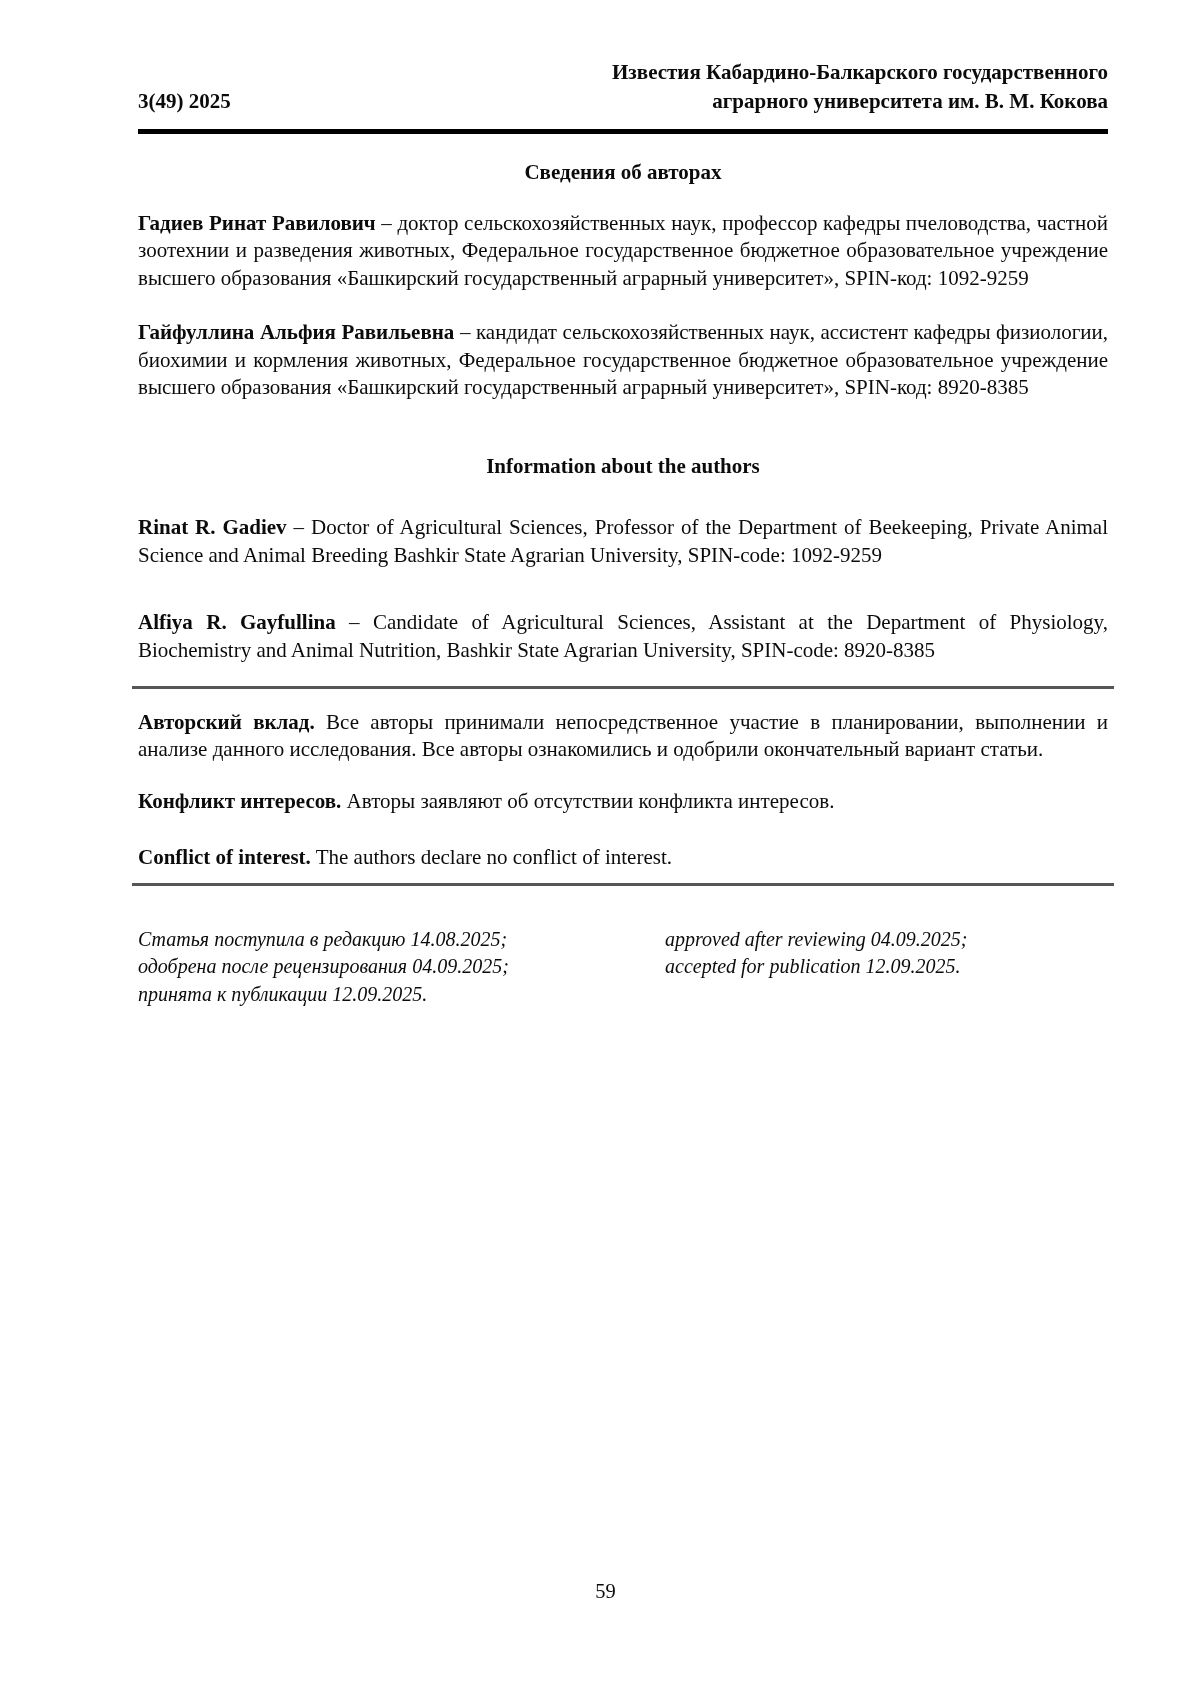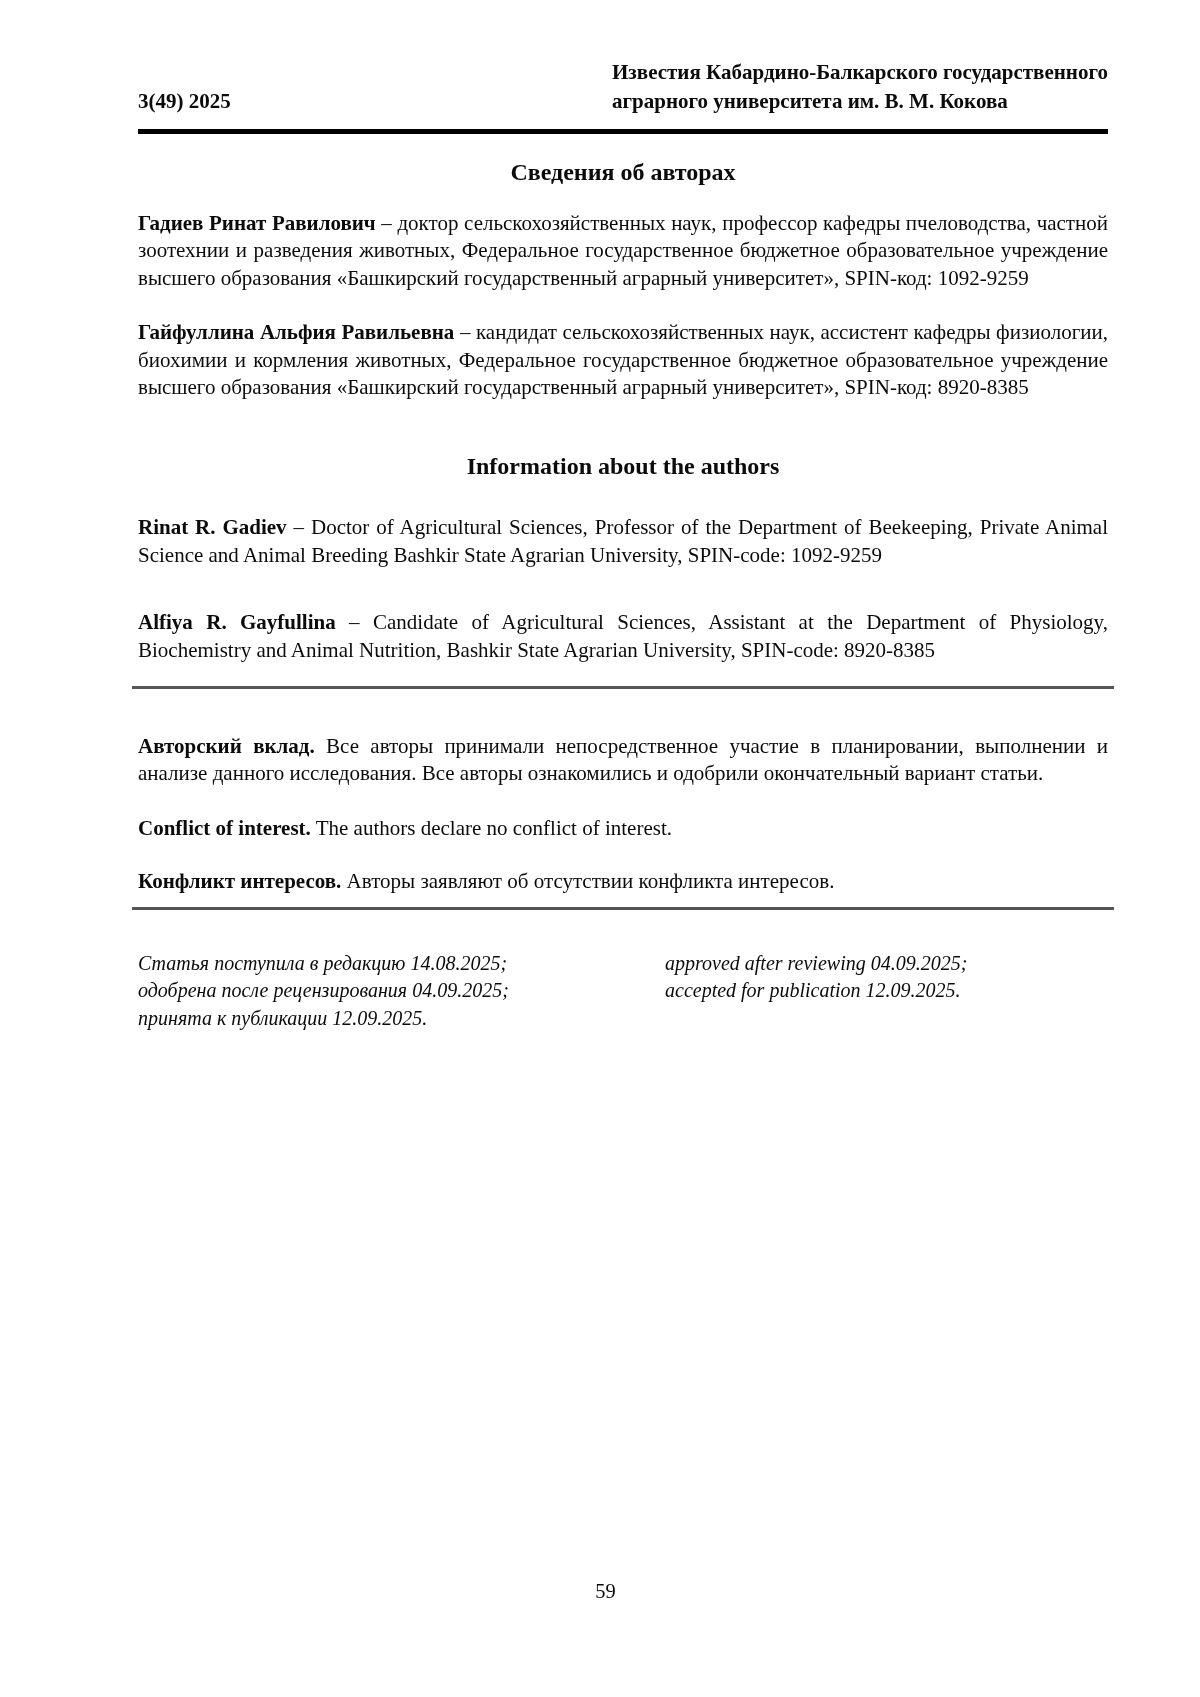--- a/index.html
+++ b/index.html
@@ -16,52 +16,52 @@
   }
   .header-row {
     display: flex;
     justify-content: space-between;
     align-items: flex-end;
     font-weight: bold;
     font-size: 21px;
     line-height: 29px;
   }
   .issue-number { white-space: nowrap; margin-top: 12px; }
-  .journal-title { }
+  .journal-title { text-align: right; }
   .rule-thick {
     height: 5px;
     background: #000000;
     margin-top: 13px;
   }
   .rule-thin {
     height: 2.5px;
     background: #565656;
   }
   .rule-thin.rt-1 { margin-top: 22px; margin-left: -6px; margin-right: -6px; }
   .rule-thin.rt-2 { margin-top: 12px; margin-left: -6px; margin-right: -6px; }
   .section-heading {
     margin: 16px;
     text-align: center;
     font-weight: bold;
-    font-size: 24px;
+    font-size: 21px;
     line-height: 27px;
   }
   .h-ru { margin-top: 25px; }
   .h-en { margin-top: 52px; }
   .para {
     margin: 0;
     font-size: 21px;
     line-height: 27.4px;
     text-align: justify;
   }
   .p-ru-1 { margin-top: 24px; }
   .p-ru-2 { margin-top: 27px; }
   .p-en-1 { margin-top: 34px; }
   .p-en-2 { margin-top: 40px; }
-  .stmt-0 { margin-top: 44px; }
+  .stmt-0 { margin-top: 20px; }
   .stmt-1 { margin-top: 23px; }
   .stmt-2 { margin-top: 25px; }
   .stmt-3 { margin-top: 28px; }
   .dates {
     display: flex;
     margin-top: 40px;
     font-style: italic;
     font-size: 20px;
     line-height: 27.5px;
   }
@@ -103,23 +103,23 @@
 
   <p class="para p-en-1"><b>Rinat R. Gadiev</b> <span>– Doctor of Agricultural Sciences, Professor of the Department of Beekeeping, Private Animal Science and Animal Breeding Bashkir State Agrarian University, SPIN-code: 1092-9259</span></p>
 
   <p class="para p-en-2"><b>Alfiya R. Gayfullina</b> <span>– Candidate of Agricultural Sciences, Assistant at the Department of Physiology, Biochemistry and Animal Nutrition, Bashkir State Agrarian University, SPIN-code: 8920-8385</span></p>
 
   <div class="rule-thin rt-1"></div>
 
   <p class="para stmt-0"><b>Авторский вклад.</b> <span>Все авторы принимали непосредственное участие в планировании, выполнении и анализе данного исследования. Все авторы ознакомились и одобрили окончательный вариант статьи.</span></p>
 
 
+  <p class="para stmt-2"><b>Конфликт интересов.</b> <span>Авторы заявляют об отсутствии конфликта интересов.</span></p>
+
   <p class="para stmt-3"><b>Conflict of interest.</b> <span>The authors declare no conflict of interest.</span></p>
-
-  <p class="para stmt-2"><b>Конфликт интересов.</b> <span>Авторы заявляют об отсутствии конфликта интересов.</span></p>
 
   <div class="rule-thin rt-2"></div>
 
   <div class="dates">
     <div class="dates-col-ru">
       <div class="date-line">Статья поступила в редакцию 14.08.2025;</div>
       <div class="date-line">одобрена после рецензирования 04.09.2025;</div>
       <div class="date-line">принята к публикации 12.09.2025.</div>
     </div>
     <div class="dates-col-en">

